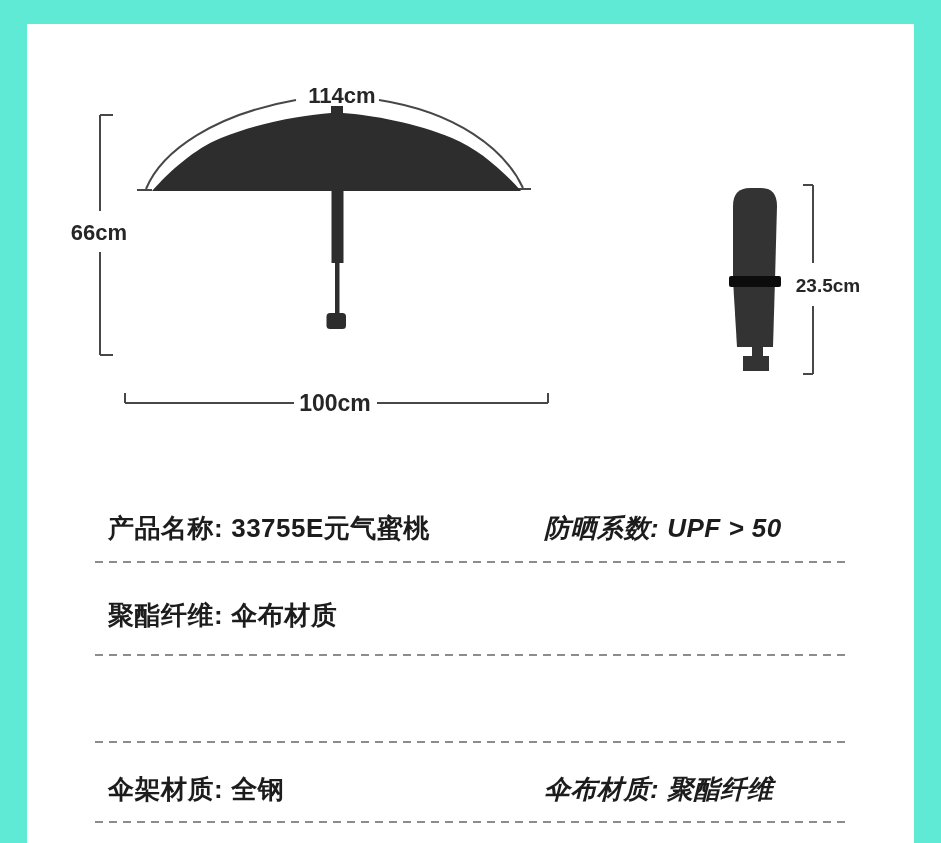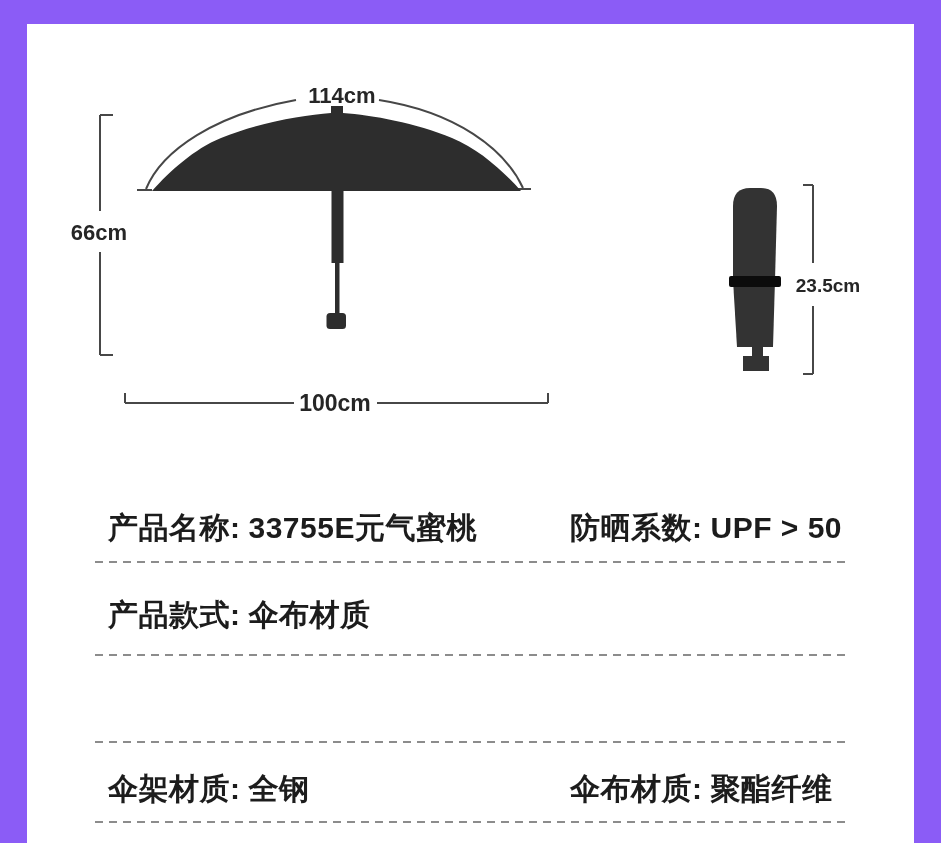--- a/index.html
+++ b/index.html
@@ -1,19 +1,19 @@
 <!DOCTYPE html>
 <html><head>
 <meta charset="utf-8">
 <style>
   html,body { margin:0; padding:0; }
   .stage {
     position:relative;
     width:941px; height:843px;
-    background:#8b5cf6;
+    background:#5eead4;
     overflow:hidden;
     font-family:"Liberation Sans", sans-serif;
   }
   .card {
     position:absolute;
     left:27px; top:24px;
     width:887px; height:819px;
     background:#ffffff;
   }
   .diagram-svg {
@@ -22,28 +22,28 @@
     width:941px; height:470px;
   }
   .dim-text {
     font-family:"Liberation Sans", sans-serif;
     fill:#262626;
     font-weight:600;
   }
   .spec-row { position:absolute; left:0; width:941px; height:30px; }
   .spec-cell {
     position:absolute; top:0;
-    font-size:30px; font-weight:600;
+    font-size:26px; font-weight:600;
     line-height:30px;
     color:#1c1c1c;
     white-space:nowrap;
     letter-spacing:0.5px;
   }
   .cell-left  { left:108px; }
-  .cell-right { left:570px; }
+  .cell-right { left:544px;font-style:italic; }
   .spec-label { margin-right:8px; }
   .row-1 { top:513px; } .row-2 { top:600px; } .row-3 { top:687px; } .row-4 { top:774px; }
   .divider {
     position:absolute; left:95px;
     width:751px; height:2px;
     background:repeating-linear-gradient(90deg,#8c8c8c 0 8px, transparent 8px 14px);
   }
   .div-1 { top:561px; } .div-2 { top:654px; } .div-3 { top:741px; } .div-4 { top:821px; }
 </style>
 </head>
@@ -115,21 +115,21 @@
         <span class="spec-label">产品名称:</span><span>33755E元气蜜桃</span>
       </div>
       <div class="spec-cell cell-right">
         <span class="spec-label">防晒系数:</span><span>UPF &gt; 50</span>
       </div>
     </div>
     <div class="divider div-1"></div>
 
     <div class="spec-row row-2">
       <div class="spec-cell cell-left">
-        <span class="spec-label">产品款式:</span><span>伞布材质</span>
+        <span class="spec-label">聚酯纤维:</span><span>伞布材质</span>
       </div>
     </div>
     <div class="divider div-2"></div>
 
     <div class="spec-row row-3">
     </div>
     <div class="divider div-3"></div>
 
     <div class="spec-row row-4">
       <div class="spec-cell cell-right">

